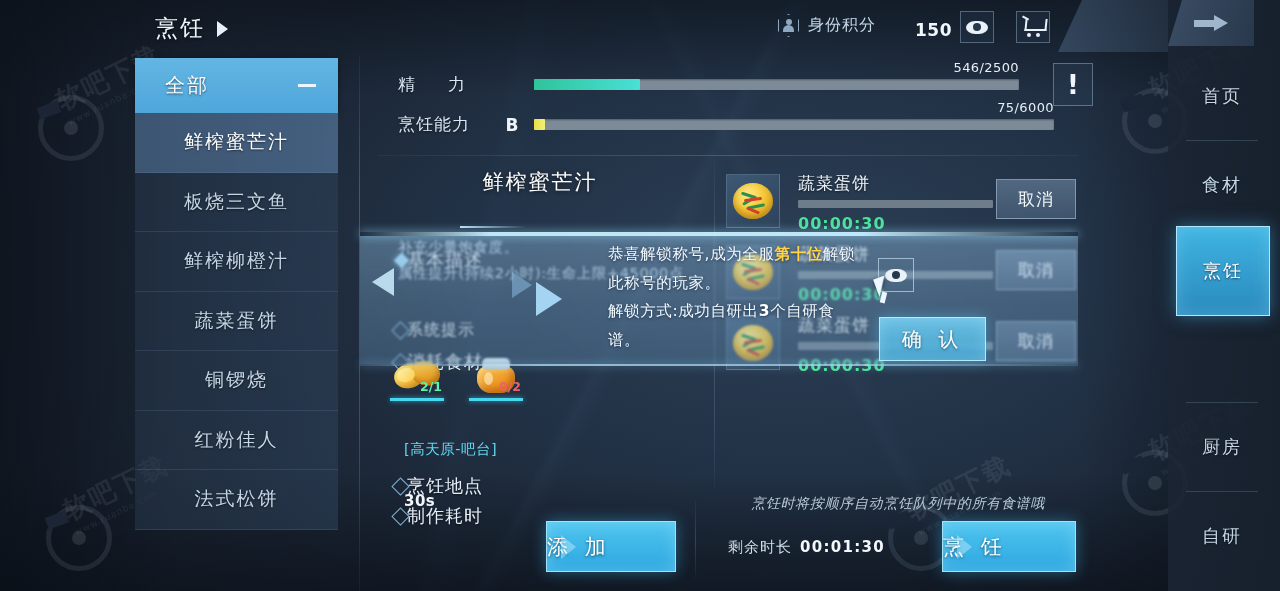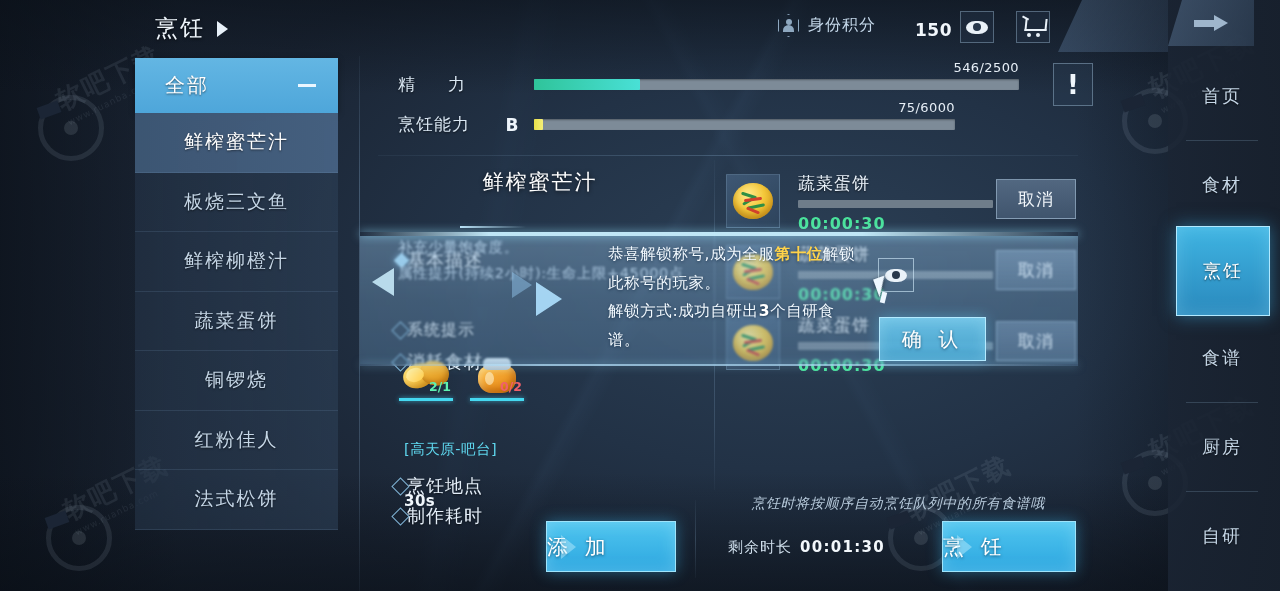--- a/index.html
+++ b/index.html
@@ -123,21 +123,21 @@
      font-size:21px;color:#ffffff;letter-spacing:2px;text-shadow:0 1px 4px rgba(0,0,0,.7);}
   .sechead{position:absolute;display:flex;align-items:center;margin-top:40px;}
   .sechead .di{width:11px;height:11px;background:#9fd4ef;transform:rotate(45deg);
      box-shadow:0 0 6px rgba(130,200,240,.6);}
   .sechead .di.hollow{background:transparent;border:1.6px solid #7fb2d4;box-shadow:none;}
   .sechead .t{font-size:18px;color:#e4eef8;letter-spacing:1px;text-shadow:0 1px 2px rgba(0,0,0,.6);}
   .underline{position:absolute;height:2px;background:linear-gradient(to right,#bfe3f7,rgba(190,225,245,0));}
 
   .desc{position:absolute;font-size:14.5px;color:#b9cbdc;letter-spacing:.6px;line-height:1.9;}
 
-  .ings{position:absolute;left:399px;top:352px;display:flex;gap:17px;}
+  .ings{position:absolute;left:390px;top:352px;display:flex;gap:25px;}
   .ing{width:54px;}
   .ing .img{position:relative;width:54px;height:44px;}
   .ing .cnt{position:absolute;right:2px;bottom:2px;font-size:12.5px;font-weight:bold;}
   .ing .cnt.ok{color:#5ef0b0;}
   .ing .cnt.bad{color:#f0606a;}
   .ing .bar{height:3px;background:#45d8f0;margin-top:2px;box-shadow:0 0 5px rgba(70,210,240,.7);}
 
   .mango{position:absolute;left:4px;top:6px;width:46px;height:34px;}
   .mango .m1{position:absolute;left:0;top:6px;width:30px;height:24px;border-radius:50% 42% 50% 48%;
     background:linear-gradient(140deg,#ffe47a,#e9a41e);transform:rotate(-14deg);
@@ -370,21 +370,21 @@
     <span class="grade"></span>
     <span class="track" style="width:485px;">
       <span class="fill energy" style="width:21.8%;"></span>
       <span class="ratio">546/2500</span>
     </span>
   </div>
 
   <div class="stat z2" style="left:398px;top:113px;">
     <span class="name" style="letter-spacing:1px;">烹饪能力</span>
     <span class="grade">B</span>
-    <span class="track" style="width:421px;">
+    <span class="track" style="width:520px;">
       <span class="fill skill" style="width:2.2%;"></span>
       <span class="ratio">75/6000</span>
     </span>
   </div>
 
   <div class="excl z2">
     <span>!</span>
   </div>
 
   <div class="rtitle z2">鲜榨蜜芒汁</div>
@@ -553,23 +553,20 @@
     <div class="rsep" style="top:140px;"></div>
 
     <div class="ritem" style="top:141px;">
       <span class="t">食材</span>
     </div>
 
     <div class="ritem act" style="top:226px;">
       <span class="t">烹饪</span>
     </div>
 
-    <div class="ritem" style="top:314px;">
-      <span class="t">食谱</span>
-    </div>
     <div class="rsep" style="top:402px;"></div>
 
     <div class="ritem" style="top:403px;">
       <span class="t">厨房</span>
     </div>
     <div class="rsep" style="top:491px;"></div>
 
     <div class="ritem" style="top:492px;">
       <span class="t">自研</span>
     </div>

